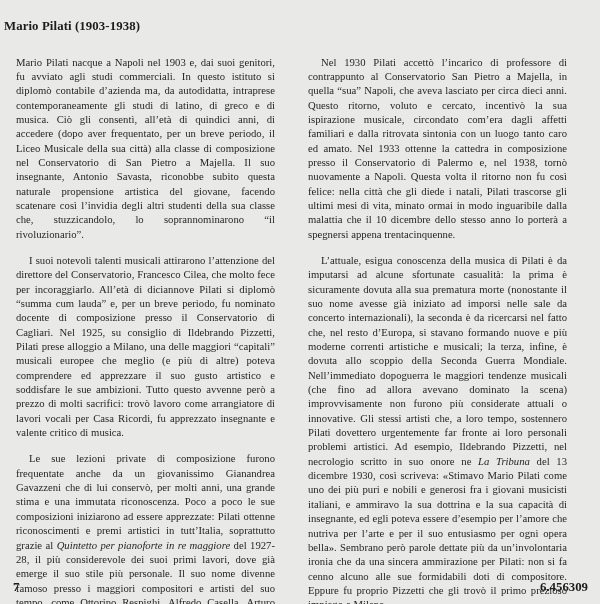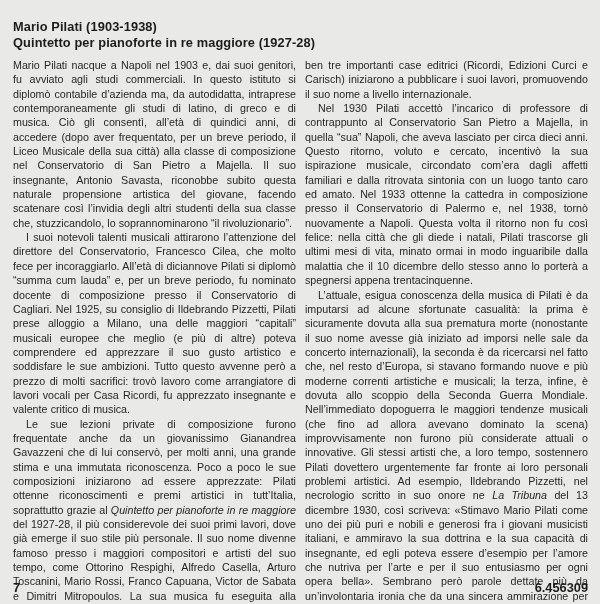--- a/index.html
+++ b/index.html
@@ -5,45 +5,45 @@
   html, body {
     margin: 0;
     padding: 0;
     background: #e9e9e7;
   }
   .page {
     position: relative;
     width: 600px;
     height: 604px;
     background: #e9e9e7;
-    font-family: Liberation Sans, sans-serif;
+    font-family: Liberation Serif, serif;
     color: #262626;
     overflow: hidden;
     box-sizing: border-box;
-    padding: 19px 12px 0 13px;
+    padding: 19px 12px 0 4px;
   }
   .header h1, .header h2 {
     margin: 0;
     font-size: 12.8px;
     line-height: 15.5px;
     font-weight: bold;
     color: #1c1c1c;
     letter-spacing: 0.1px;
   }
   .columns {
     display: flex;
     gap: 9px;
     margin-top: 8px;
   }
   .col {
     width: 283px;
     text-align: justify;
   }
   .col p {
-    margin: 0;
+    margin: 12px;
     font-size: 10.7px;
     line-height: 14.35px;
     text-align: justify;
     word-spacing: 0.2px;
   }
   .col p.indent { text-indent: 13px; }
   .col p i { font-style: italic; }
   .footer {
     position: absolute;
     left: 13px;
@@ -57,31 +57,29 @@
     color: #1c1c1c;
   }
 </style>
 </head>
 <body>
 
 <div class="page">
 
   <div class="header">
     <h1>Mario Pilati (1903-1938)</h1>
-    <h2>Quintetto per pianoforte in re maggiore (1927-28)</h2>
   </div>
 
   <div class="columns">
     <div class="col">
         <p><span>Mario Pilati nacque a Napoli nel 1903 e, dai suoi genitori, fu avviato agli studi commerciali. In questo istituto si diplomò contabile d’azienda ma, da autodidatta, intraprese contemporaneamente gli studi di latino, di greco e di musica. Ciò gli consentì, all’età di quindici anni, di accedere (dopo aver frequentato, per un breve periodo, il Liceo Musicale della sua città) alla classe di composizione nel Conservatorio di San Pietro a Majella. Il suo insegnante, Antonio Savasta, riconobbe subito questa naturale propensione artistica del giovane, facendo scatenare così l’invidia degli altri studenti della sua classe che, stuzzicandolo, lo soprannominarono “il rivoluzionario”.</span></p>
         <p class="indent"><span>I suoi notevoli talenti musicali attirarono l’attenzione del direttore del Conservatorio, Francesco Cilea, che molto fece per incoraggiarlo. All’età di diciannove Pilati si diplomò “summa cum lauda” e, per un breve periodo, fu nominato docente di composizione presso il Conservatorio di Cagliari. Nel 1925, su consiglio di Ildebrando Pizzetti, Pilati prese alloggio a Milano, una delle maggiori “capitali” musicali europee che meglio (e più di altre) poteva comprendere ed apprezzare il suo gusto artistico e soddisfare le sue ambizioni. Tutto questo avvenne però a prezzo di molti sacrifici: trovò lavoro come arrangiatore di lavori vocali per Casa Ricordi, fu apprezzato insegnante e valente critico di musica.</span></p>
         <p class="indent"><span>Le sue lezioni private di composizione furono frequentate anche da un giovanissimo Gianandrea Gavazzeni che di lui conservò, per molti anni, una grande stima e una immutata riconoscenza. Poco a poco le sue composizioni iniziarono ad essere apprezzate: Pilati ottenne riconoscimenti e premi artistici in tutt’Italia, soprattutto grazie al </span><i>Quintetto per pianoforte in re maggiore</i><span> del 1927-28, il più considerevole dei suoi primi lavori, dove già emerge il suo stile più personale. Il suo nome divenne famoso presso i maggiori compositori e artisti del suo tempo, come Ottorino Respighi, Alfredo Casella, Arturo Toscanini, Mario Rossi, Franco Capuana, Victor de Sabata e Dimitri Mitropoulos. La sua musica fu eseguita alla Biennale di Venezia, (il più prestigioso festival italiano di musica moderna del primo decennio) e</span></p>
       </div>
     <div class="col">
-        <p><span>ben tre importanti case editrici (Ricordi, Edizioni Curci e Carisch) iniziarono a pubblicare i suoi lavori, promuovendo il suo nome a livello internazionale.</span></p>
         <p class="indent"><span>Nel 1930 Pilati accettò l’incarico di professore di contrappunto al Conservatorio San Pietro a Majella, in quella “sua” Napoli, che aveva lasciato per circa dieci anni. Questo ritorno, voluto e cercato, incentivò la sua ispirazione musicale, circondato com’era dagli affetti familiari e dalla ritrovata sintonia con un luogo tanto caro ed amato. Nel 1933 ottenne la cattedra in composizione presso il Conservatorio di Palermo e, nel 1938, tornò nuovamente a Napoli. Questa volta il ritorno non fu così felice: nella città che gli diede i natali, Pilati trascorse gli ultimi mesi di vita, minato ormai in modo inguaribile dalla malattia che il 10 dicembre dello stesso anno lo porterà a spegnersi appena trentacinquenne.</span></p>
         <p class="indent"><span>L’attuale, esigua conoscenza della musica di Pilati è da imputarsi ad alcune sfortunate casualità: la prima è sicuramente dovuta alla sua prematura morte (nonostante il suo nome avesse già iniziato ad imporsi nelle sale da concerto internazionali), la seconda è da ricercarsi nel fatto che, nel resto d’Europa, si stavano formando nuove e più moderne correnti artistiche e musicali; la terza, infine, è dovuta allo scoppio della Seconda Guerra Mondiale. Nell’immediato dopoguerra le maggiori tendenze musicali (che fino ad allora avevano dominato la scena) improvvisamente non furono più considerate attuali o innovative. Gli stessi artisti che, a loro tempo, sostennero Pilati dovettero urgentemente far fronte ai loro personali problemi artistici. Ad esempio, Ildebrando Pizzetti, nel necrologio scritto in suo onore ne </span><i>La Tribuna</i><span> del 13 dicembre 1930, così scriveva: «Stimavo Mario Pilati come uno dei più puri e nobili e generosi fra i giovani musicisti italiani, e ammiravo la sua dottrina e la sua capacità di insegnante, ed egli poteva essere d’esempio per l’amore che nutriva per l’arte e per il suo entusiasmo per ogni opera bella». Sembrano però parole dettate più da un’involontaria ironia che da una sincera ammirazione per Pilati: non si fa cenno alcuno alle sue formidabili doti di compositore. Eppure fu proprio Pizzetti che gli trovò il primo prezioso impiego a Milano...</span></p>
       </div>
   </div>
 
   <div class="footer">
     <span>7</span>
     <span>6.456309</span>
   </div>
 

